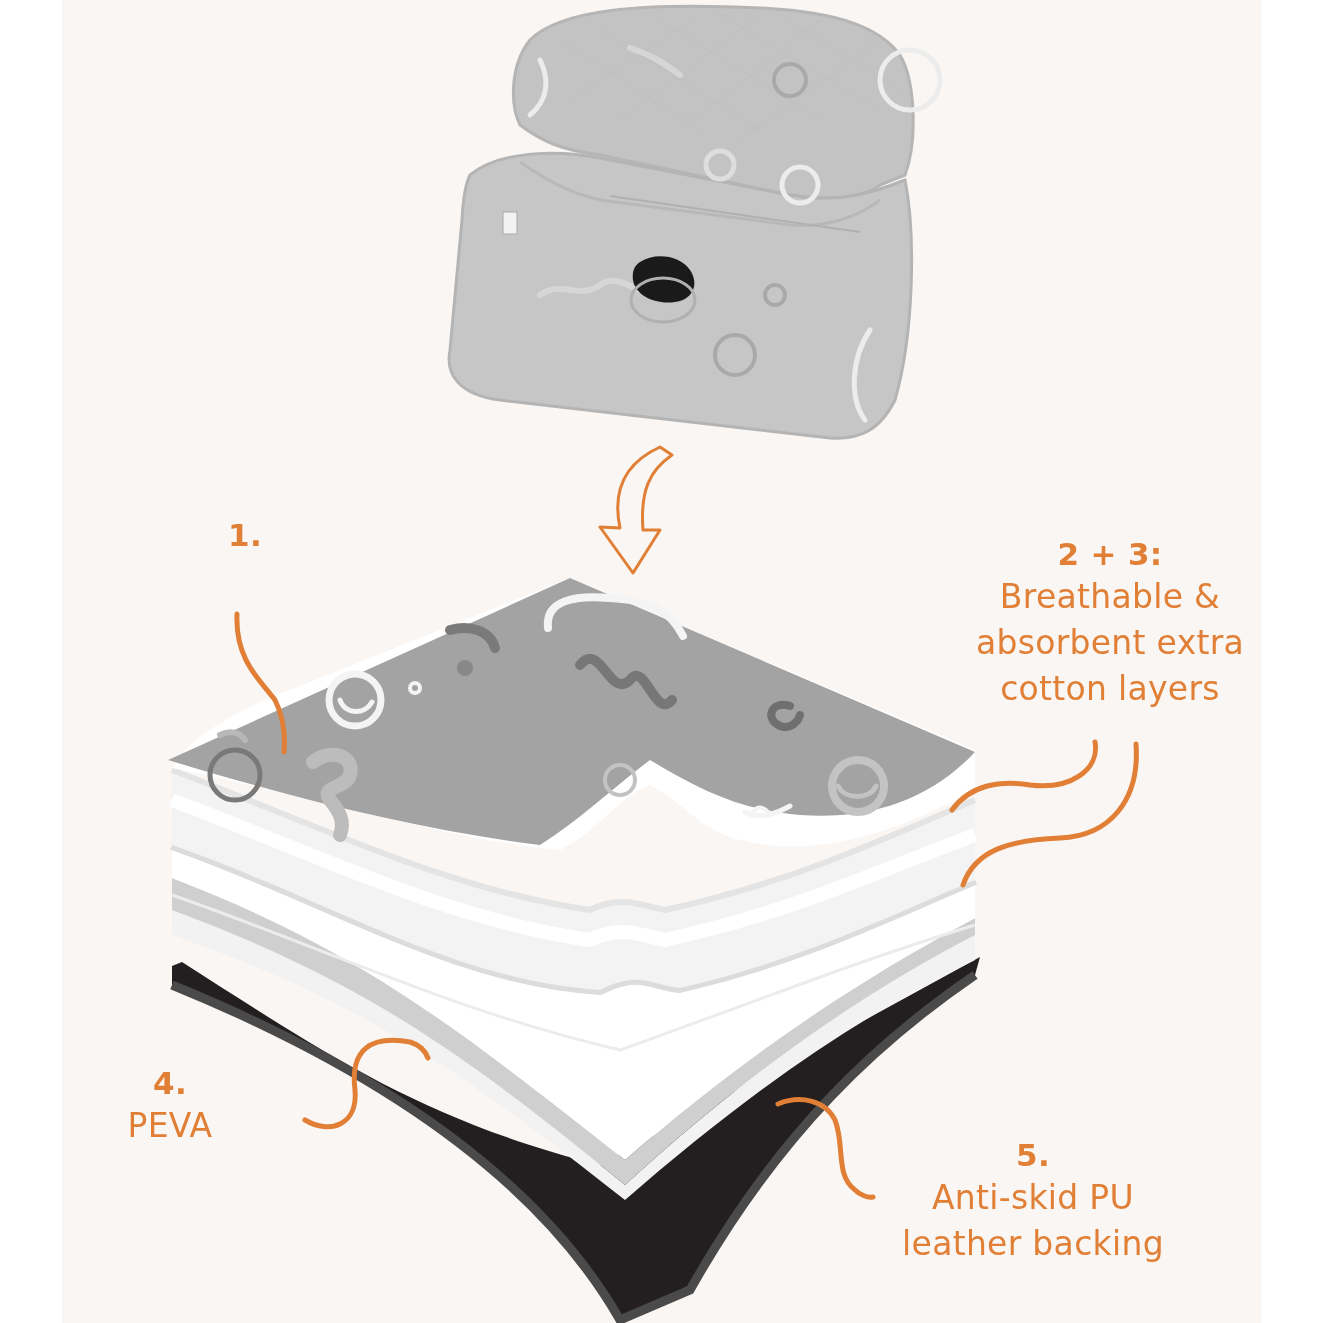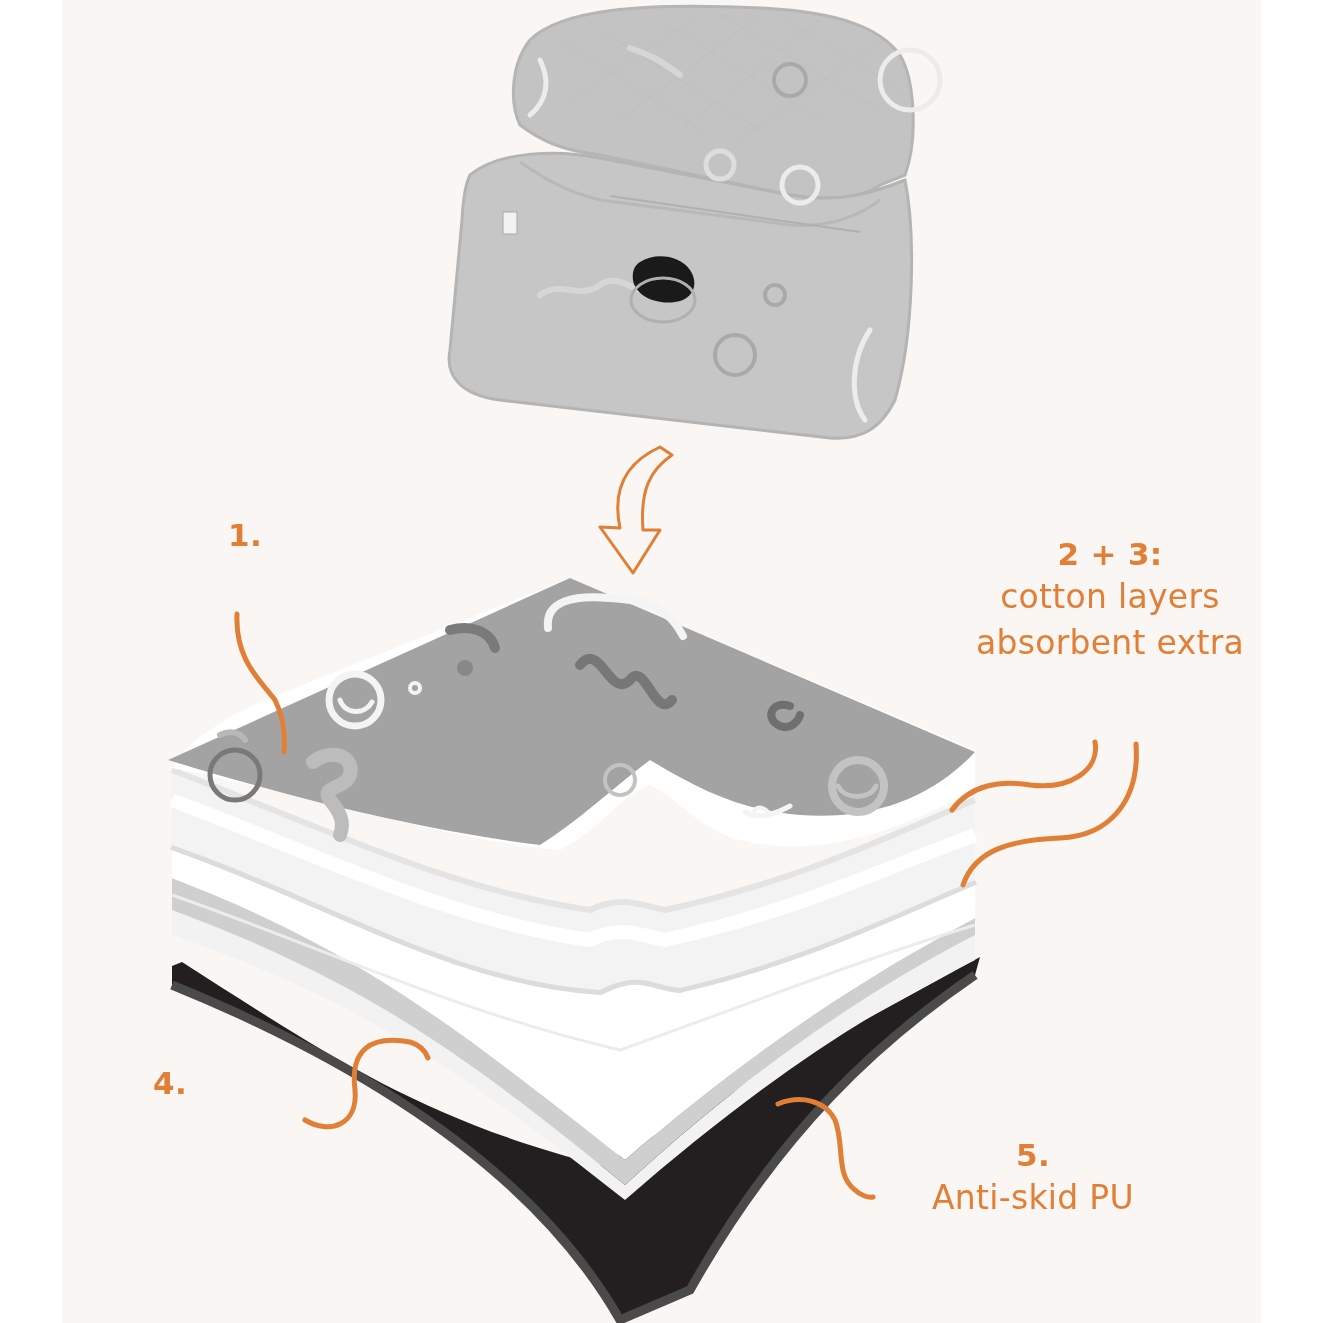--- a/index.html
+++ b/index.html
@@ -120,24 +120,27 @@
     <path d="M778,1104 C800,1095 825,1100 835,1120 C845,1145 835,1175 855,1190 C860,1195 868,1198 873,1197"></path>
   </g>
 </svg>
 
 <div class="label" style="left:120px; top:515px; width:250px;">
   <span class="num">1.</span>
 </div>
 
 <div class="label" style="left:940px; top:534px; width:340px;">
   <span class="num">2 + 3:</span>
+  <span class="line">Breathable &amp;</span>
+  <span class="line">absorbent extra</span>
   <span class="line">cotton layers</span>
-  <span class="line">absorbent extra</span>
 </div>
 
 <div class="label" style="left:50px; top:1063px; width:240px;">
   <span class="num">4.</span>
+  <span class="line">PEVA</span>
 </div>
 
 <div class="label" style="left:868px; top:1135px; width:330px;">
   <span class="num">5.</span>
   <span class="line">Anti-skid PU</span>
+  <span class="line">leather backing</span>
 </div>
 
 </body></html>

